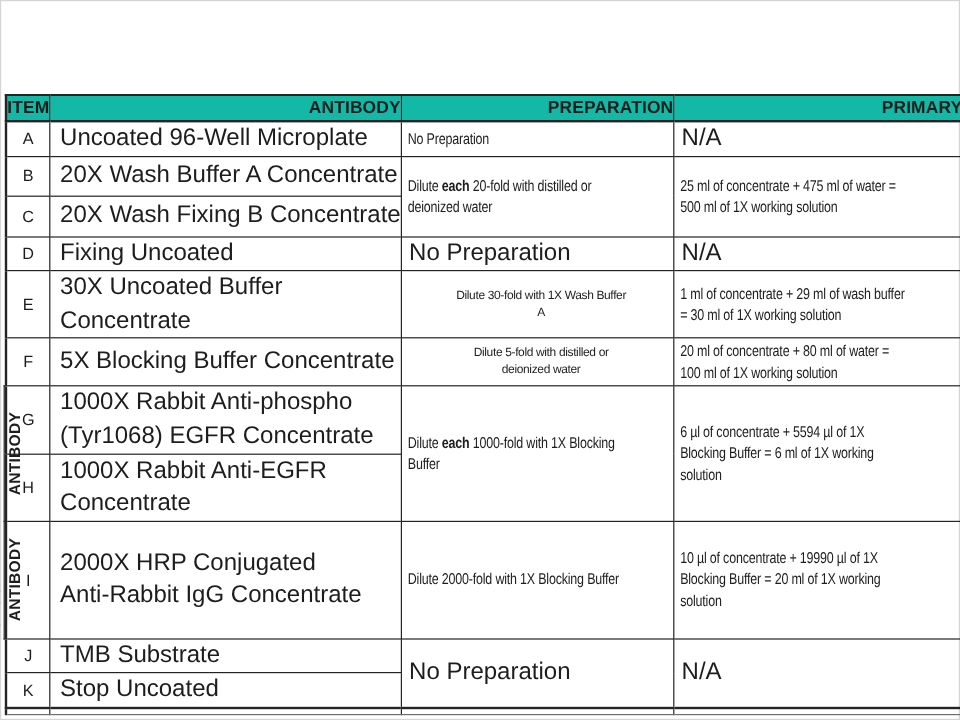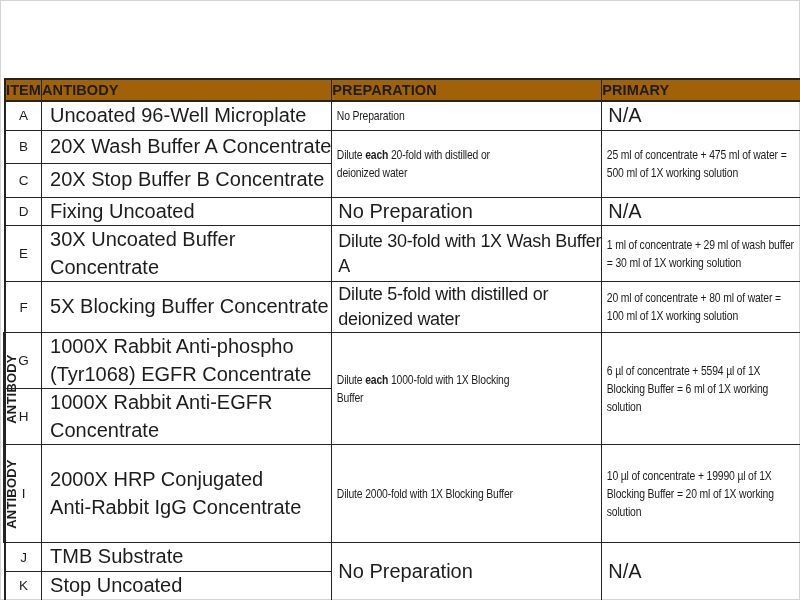--- a/index.html
+++ b/index.html
@@ -33,41 +33,41 @@
 
   
   .bl2 { border-left-width: 2px; }
   .br2 { border-right-width: 2px; }
   .bt2 { border-top-width: 2px; }
   .bb2 { border-bottom-width: 2px; }
   .stub { border-bottom: 1px solid #6e6e6e; }
 
   
   td.hd {
-    background: #a16207;
+    background: #14b8a6;
     font-weight: bold;
     font-size: 14.5px;
-    text-align: left;
+    text-align: right;
     letter-spacing: 0.1px;
   }
 
   
   td.item { text-align: center; font-size: 13.5px; }
 
   
   .txt {
     white-space: pre;
     line-height: 1.38;
     font-size: 20px;
   }
   td.comp .txt { padding-left: 8px; }
   td.prep .txt, td.exmp .txt { padding-left: 6px; }
 
   
-  .tight { font-size: 18px; letter-spacing: -0.3px; }
+  .tight { font-size: 10px; letter-spacing: -0.3px; text-align: center; }
 
   
   .narrow {
     font-size: 13px;
     letter-spacing: -0.2px;
     transform: scaleX(0.8);
     transform-origin: 0 50%;
     width: 125%;
   }
   .narrow b, .txt b { font-weight: bold; }
@@ -140,21 +140,21 @@
       <td class="exmp br2" rowspan="2">
             <div class="txt narrow">25 ml of concentrate + 475 ml of water =
 500 ml of 1X working solution</div>
           </td>
     </tr>
 
     <tr style="height:34px">
       <td class="no-border"></td>
       <td class="item bl2">C</td>
       <td class="comp">
-            <div class="txt">20X Stop Buffer B Concentrate</div>
+            <div class="txt">20X Wash Fixing B Concentrate</div>
           </td>
     </tr>
 
     <tr style="height:21px">
       <td class="no-border"></td>
       <td class="item bl2">D</td>
       <td class="comp">
             <div class="txt">Fixing Uncoated</div>
           </td>
       <td class="prep">

